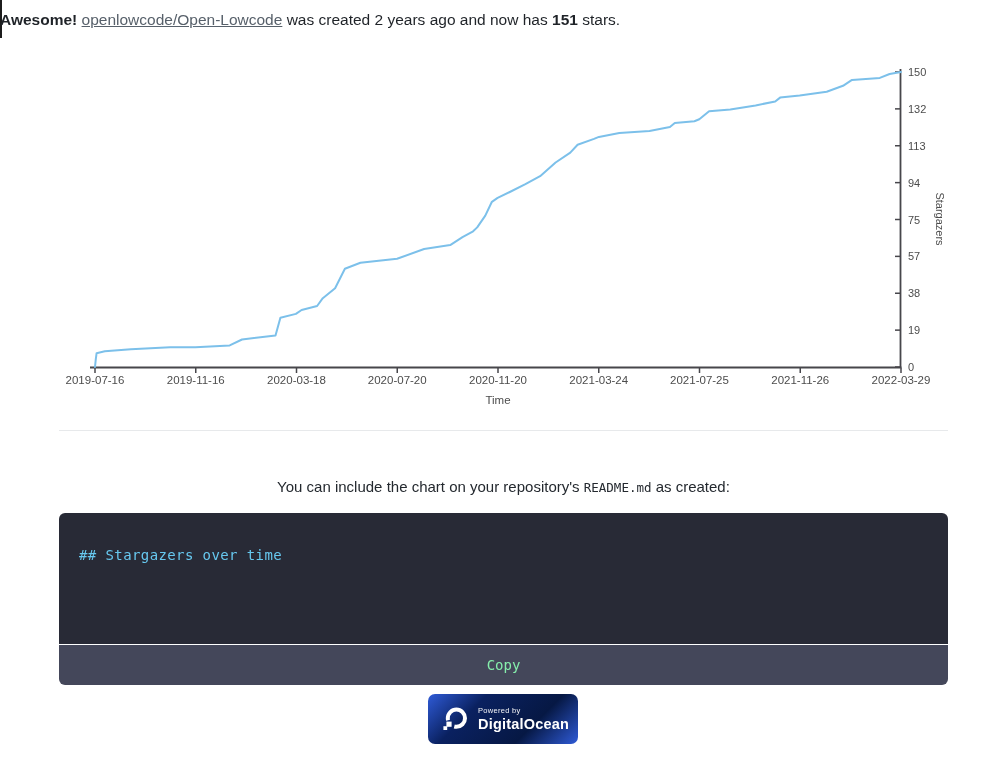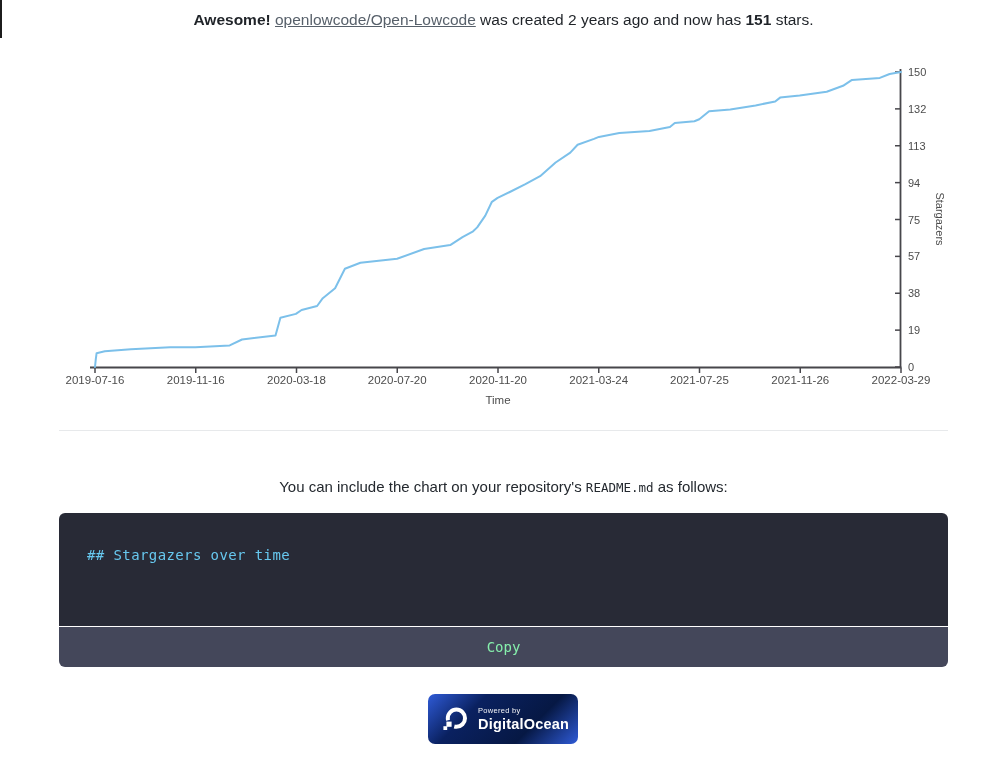--- a/index.html
+++ b/index.html
@@ -4,41 +4,41 @@
 <style>
   * { margin:0; padding:0; box-sizing:border-box; }
   html,body { width:1007px; height:768px; background:#ffffff; overflow:hidden;
               font-family:"Liberation Sans", sans-serif; }
   .abs { position:absolute; }
 
   
   .edge-line { left:0; top:0; width:2px; height:38px; background:#1c1c1c; }
 
   
-  .header { top:11px; left:0; width:1007px; text-align:center;
+  .header { top:11px; left:0; width:1007px; text-align:left;
             font-size:15.5px; color:#1f2328; }
   .header b { font-weight:bold; }
   .repo-link { color:#57606a; text-decoration:underline; cursor:pointer; }
 
   
   .chart-wrap { top:57px; left:0; width:1007px; height:352px; }
 
   
   .divider { top:430px; left:59px; width:889px; height:0;
              border-top:1px solid #e7e9eb; }
 
   
   .subtitle { top:478px; left:0; width:1007px; text-align:center;
               font-size:15px; color:#24292f; }
   .subtitle .mono { font-family:"DejaVu Sans Mono", monospace; font-size:12.5px; }
 
   
   .codeblock { top:513px; left:59px; width:889px; }
-  .code-area { height:113px; background:var(--code-bg); border-radius:6px 6px 0 0;
-               padding:25px 0 0 28px; overflow:hidden; white-space:nowrap;
+  .code-area { height:131px; background:var(--code-bg); border-radius:6px 6px 0 0;
+               padding:25px 0 0 20px; overflow:hidden; white-space:nowrap;
                font-family:"DejaVu Sans Mono", monospace; font-size:14px;
                letter-spacing:0.4px; line-height:34px; }
   .code-line1 { color:var(--code-cyan); }
   .seg-yellow { color:var(--code-yellow); }
   .seg-purple { color:var(--code-purple); }
   .copy-bar { margin-top:1px; height:40px; width:100%; background:var(--copy-bg);
               border:none; border-radius:0 0 6px 6px; color:#86efac;
               font-family:"DejaVu Sans Mono", monospace; font-size:14px;
               text-align:center; line-height:40px; cursor:pointer; display:block; }
 
@@ -103,21 +103,21 @@
       <line x1="895" y1="15" x2="900" y2="15" stroke="#47464b" stroke-width="1.5"></line>
       <text x="908" y="19" text-anchor="start" font-size="11" fill="#4c4c4c">150</text>
       <text transform="translate(936,162) rotate(90)" text-anchor="middle" font-size="11" fill="#4c4c4c">Stargazers</text>
       <polyline points="95.0,310.0 95.8,302.1 96.6,296.2 104.8,294.3 130.9,292.3 170.1,290.3 195.4,290.3 229.7,288.4 242.0,282.5 275.5,278.5 280.4,260.8 295.9,256.9 301.6,253.0 317.1,249.0 322.8,241.2 335.1,231.3 344.9,211.7 360.4,205.8 397.1,201.8 424.1,192.0 450.2,188.1 462.5,180.2 473.1,174.3 477.2,170.4 485.3,158.6 491.9,144.8 497.6,140.9 509.8,135.0 525.4,127.1 540.1,119.2 555.6,105.5 570.3,95.6 577.6,87.8 594.0,81.9 598.9,79.9 619.3,76.0 649.5,74.0 669.9,70.1 674.8,66.1 694.4,64.2 699.3,62.2 709.1,54.3 730.3,52.4 755.6,48.4 775.2,44.5 780.1,40.6 799.7,38.6 826.7,34.7 843.0,28.8 852.0,22.9 879.8,20.9 889.6,17.0 901.0,15.0" fill="none" stroke="#7cc0ea" stroke-width="2" stroke-linejoin="round" stroke-linecap="round"></polyline>
     </svg>
 </div>
 
 <div class="abs divider"></div>
 
 <div class="abs subtitle">
-  <span>You can include the chart on your repository's </span><span class="mono">README.md</span><span> as follows:</span>
+  <span>You can include the chart on your repository's </span><span class="mono">README.md</span><span> as created:</span>
 </div>
 
 <div class="abs codeblock">
   <div class="code-area">
     <div class="code-line1">## Stargazers over time</div>
   </div>
   <button class="copy-bar">Copy</button>
 </div>
 
 <div class="abs do-badge">

